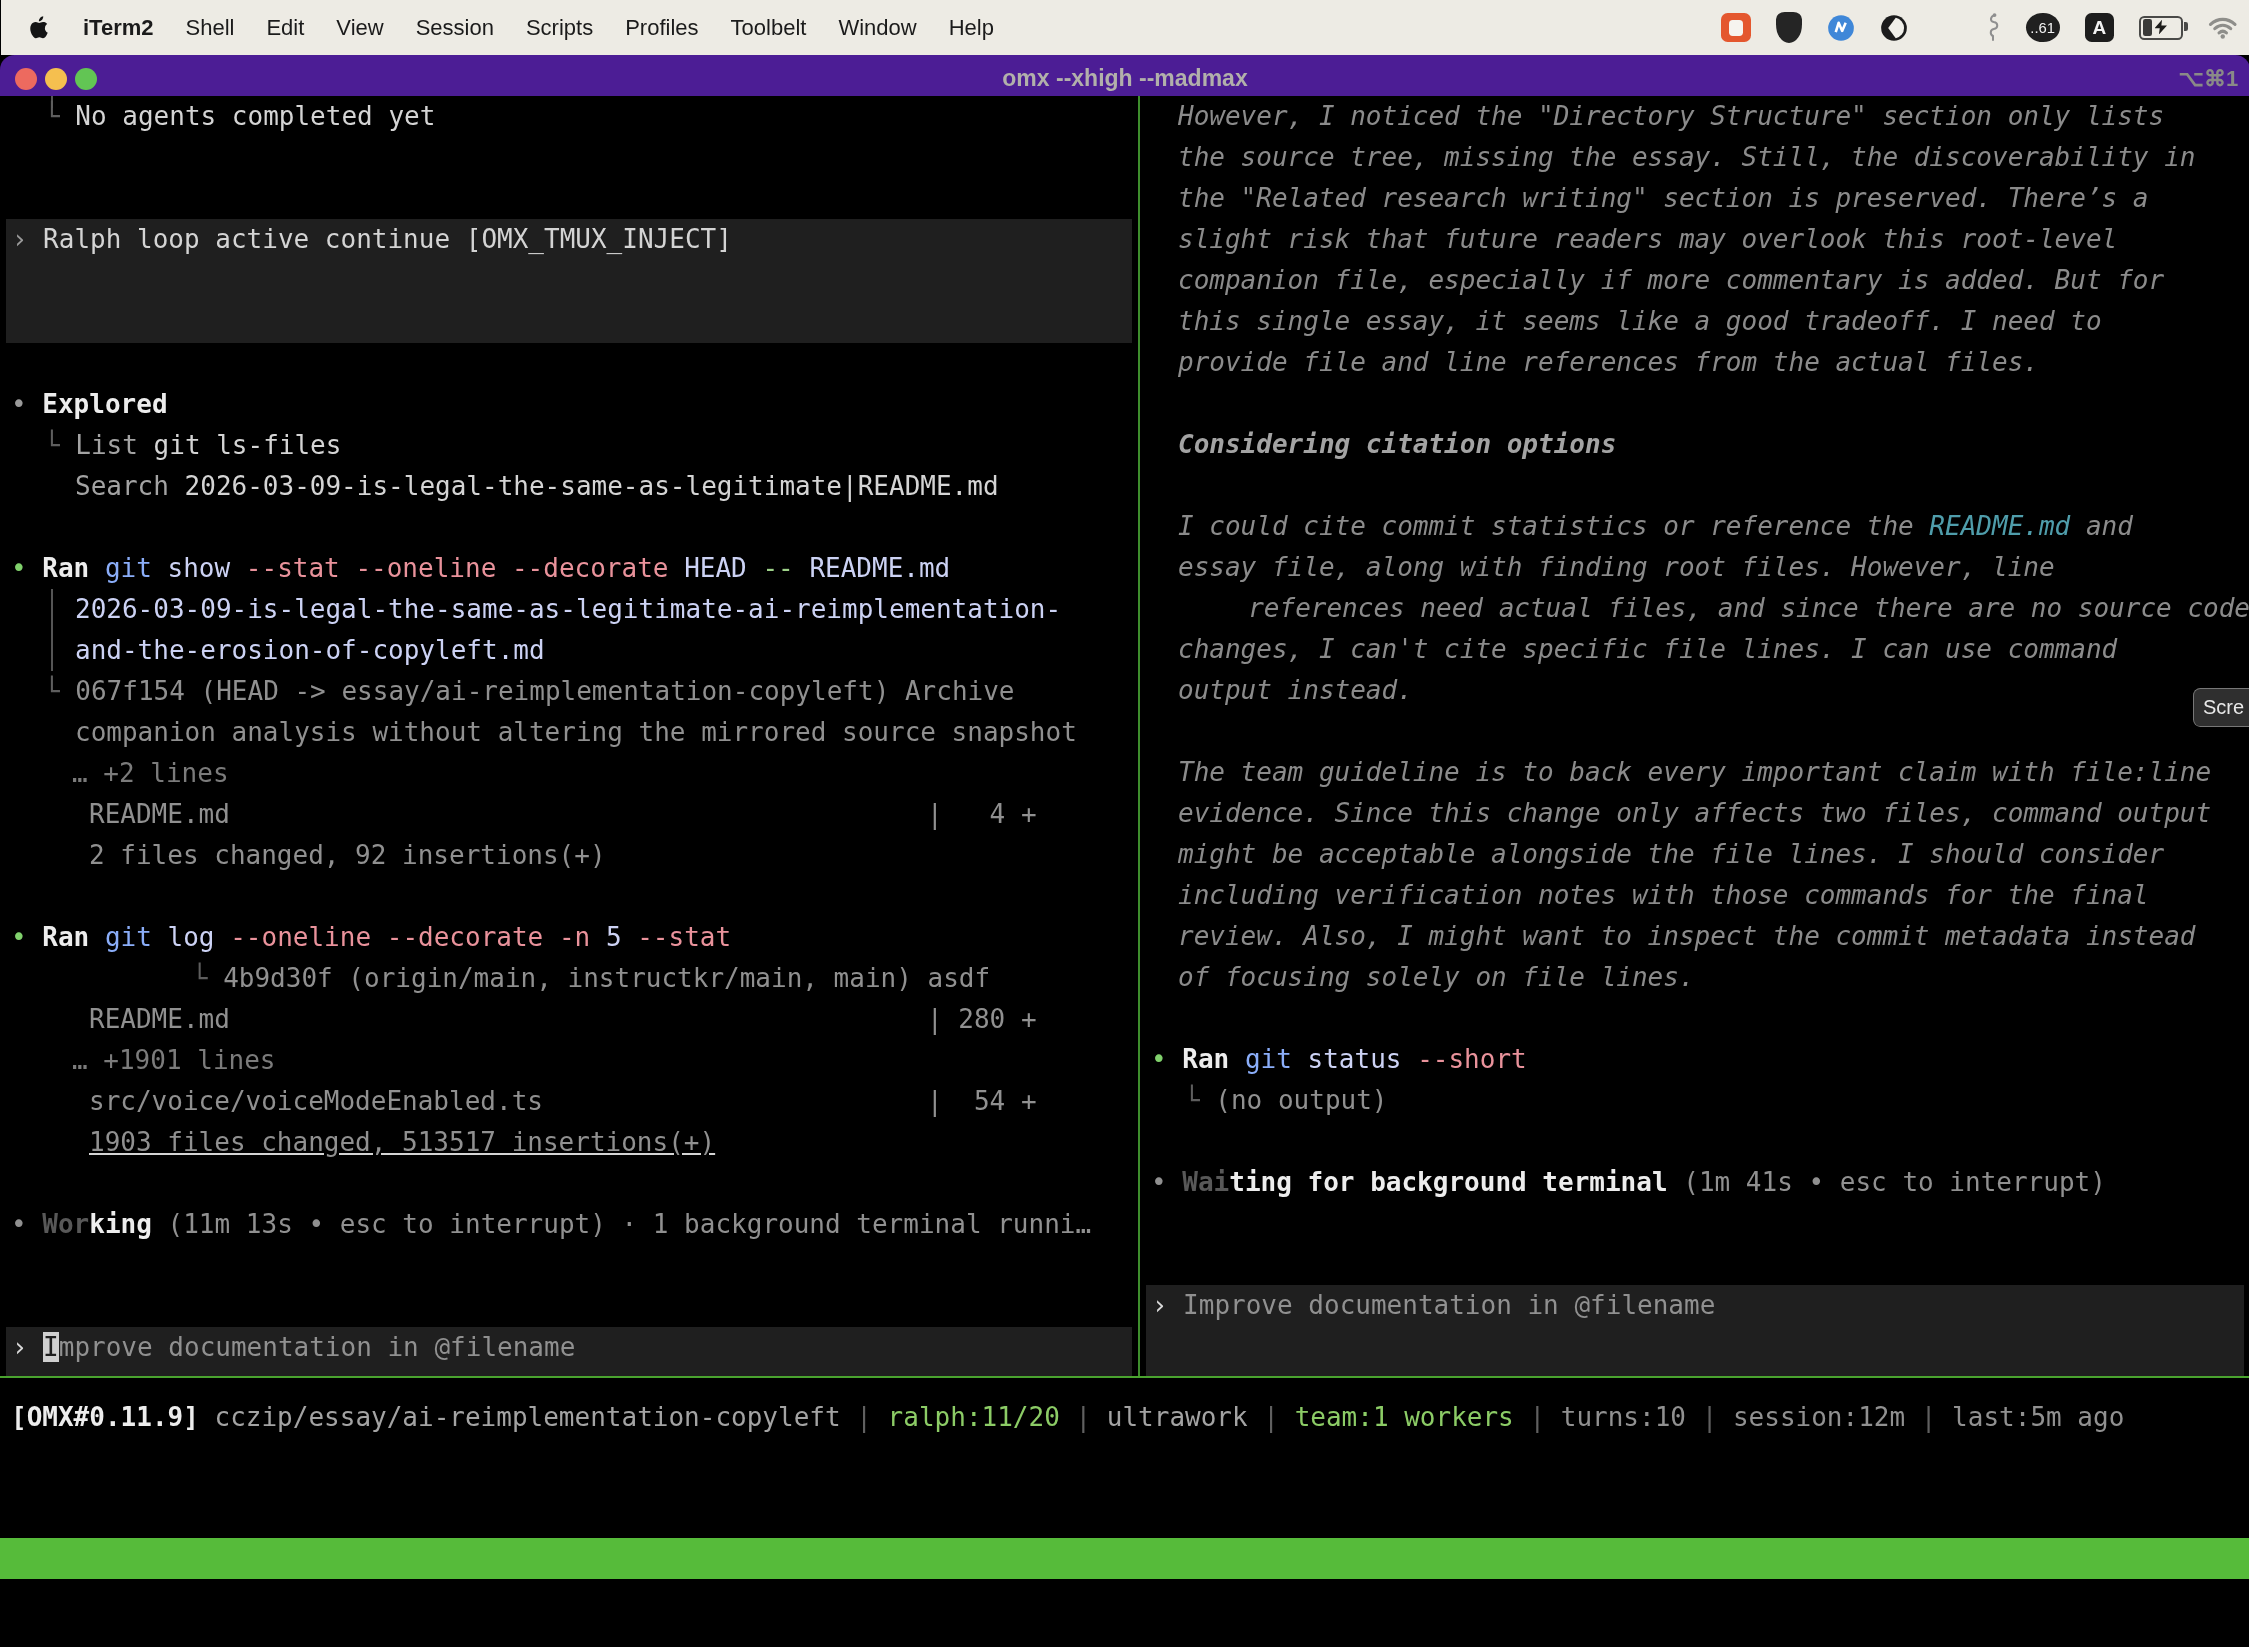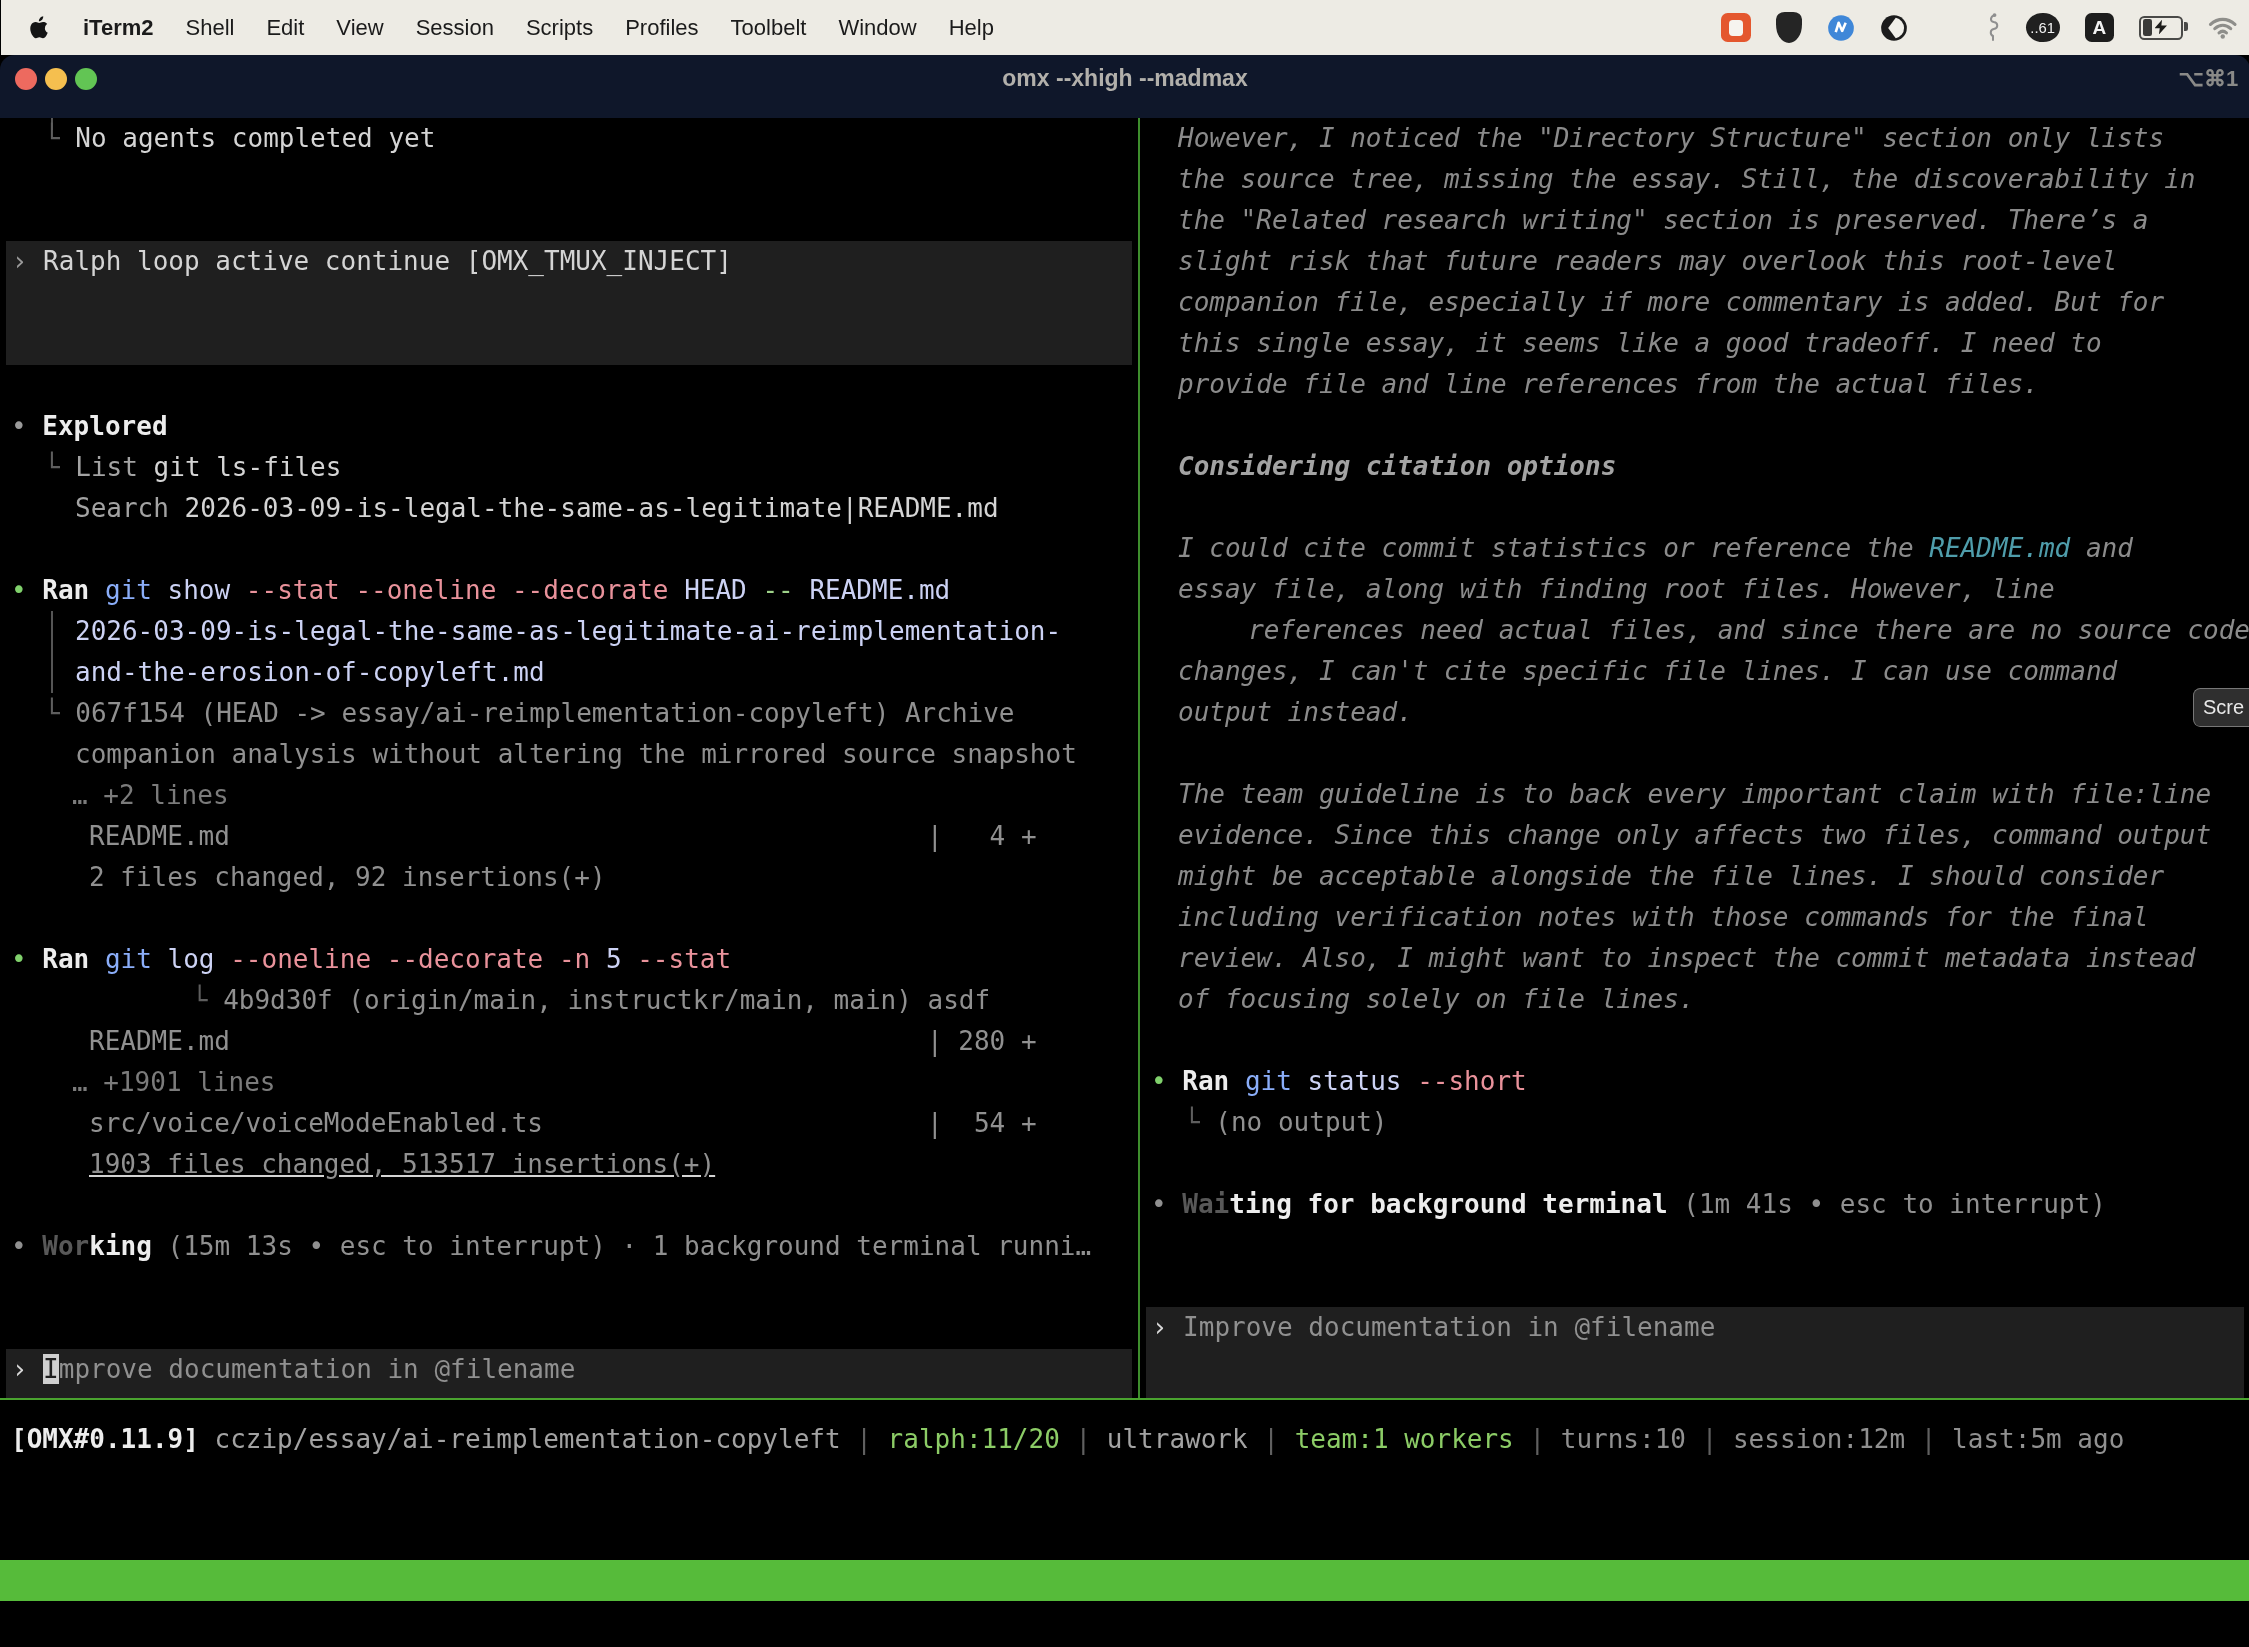--- a/index.html
+++ b/index.html
@@ -25,21 +25,21 @@
   .keyA{width:29.5px;height:29.5px;background:#1d1d1d;border-radius:6.6px;color:#f2f2f2;
         font-weight:bold;font-size:19px;}
   .batt{position:relative;width:40px;height:20px;border:2.2px solid #4a4a48;border-radius:5.2px;}
   .batt .fill{position:absolute;left:1.5px;top:1.5px;bottom:1.5px;width:8.9px;background:#3a3a38;border-radius:2.2px;}
   .batt .bolt{position:absolute;left:13.3px;top:2.2px;width:12.5px;height:14.8px;background:#1d1d1b;
               clip-path:polygon(60% 0,0 58%,42% 58%,35% 100%,100% 40%,55% 40%);}
   .batt .nub{position:absolute;right:-6.6px;top:4.4px;width:3.7px;height:9.6px;background:#4a4a48;border-radius:0 2.2px 2.2px 0;}
   
   .window{position:absolute;top:55px;left:0;width:2250px;height:1592px;background:#000;
           border-radius:14.8px 14.8px 13.3px 13.3px;overflow:hidden;}
-  .titlebar{position:relative;height:63px;background:#0f172a;padding-left:6px;}
+  .titlebar{position:relative;height:41px;background:#4c1d95;padding-left:6px;}
   .tl{position:absolute;top:12.5px;width:22px;height:22px;border-radius:50%;}
   .tl.r{left:14.8px;background:#ed6a5f;}
   .tl.y{left:45px;background:#f5bf4f;}
   .tl.g{left:75px;background:#62c554;}
   .wtitle{position:absolute;left:0;right:0;top:0;height:47px;line-height:47px;text-align:center;
           color:#b2b0ab;font-weight:bold;font-size:23px;}
   .wshort{position:absolute;right:11.8px;top:0;height:47px;line-height:47px;color:#8a8a88;font-size:22px;font-weight:bold;}
   
   .term{position:relative;height:1280px;background:#000;
         font-family:"DejaVu Sans Mono",monospace;font-size:26px;color:#d4d4d4;}
@@ -197,21 +197,21 @@
           <div class="t-row" style="padding-left: 89px;"><span class="c-dim">README.md</span><span class="stat-right c-dim">|   4 +</span></div>
           <div class="t-row" style="padding-left: 89px;"><span class="c-dim">2 files changed, 92 insertions(+)</span></div>
           <div class="t-row"></div>
           <div class="t-row" style="padding-left: 11px;"><span class="c-bg">• </span><span class="c-white">Ran</span><span class="c-arg"> </span><span class="c-blue">git</span><span class="c-arg"> log </span><span class="c-flag">--oneline</span><span class="c-arg"> </span><span class="c-flag">--decorate</span><span class="c-arg"> </span><span class="c-flag">-n</span><span class="c-arg"> 5 </span><span class="c-flag">--stat</span></div>
           <div class="t-row" style="padding-left: 44px; text-align: center;"><span class="c-guide">└ </span><span class="c-dim">4b9d30f (origin/main, instructkr/main, main) asdf</span></div>
           <div class="t-row" style="padding-left: 89px;"><span class="c-dim">README.md</span><span class="stat-right c-dim">| 280 +</span></div>
           <div class="t-row" style="padding-left: 72px;"><span class="c-dim2">… +1901 lines</span></div>
           <div class="t-row" style="padding-left: 89px;"><span class="c-dim">src/voice/voiceModeEnabled.ts</span><span class="stat-right c-dim">|  54 +</span></div>
           <div class="t-row" style="padding-left: 89px; text-decoration: underline;"><span class="c-dim">1903 files changed, 513517 insertions(+)</span></div>
           <div class="t-row"></div>
-          <div class="t-row" style="padding-left: 11px;"><span class="c-dim">• </span><span class="c-shim">Wor</span><span class="c-white">king</span><span class="c-dim"> (15m 13s • esc to interrupt) · 1 background terminal runni…</span></div>
+          <div class="t-row" style="padding-left: 11px;"><span class="c-dim">• </span><span class="c-shim">Wor</span><span class="c-white">king</span><span class="c-dim"> (11m 13s • esc to interrupt) · 1 background terminal runni…</span></div>
           <div class="t-row"></div>
           <div class="input-box">
             <div class="t-row"><span class="c-prompt">› </span><span class="c-cursor">I</span><span class="c-dim">mprove documentation in @filename</span></div>
           </div>
         </div>
       <div class="pane-divider"></div>
       <div class="pane right" id="pane-right">
           <div class="t-row" style="padding-left: 38px;"><span class="c-think">However, I noticed the "Directory Structure" section only lists</span></div>
           <div class="t-row" style="padding-left: 38px;"><span class="c-think">the source tree, missing the essay. Still, the discoverability in</span></div>
           <div class="t-row" style="padding-left: 38px;"><span class="c-think">the "Related research writing" section is preserved. There’s a</span></div>

